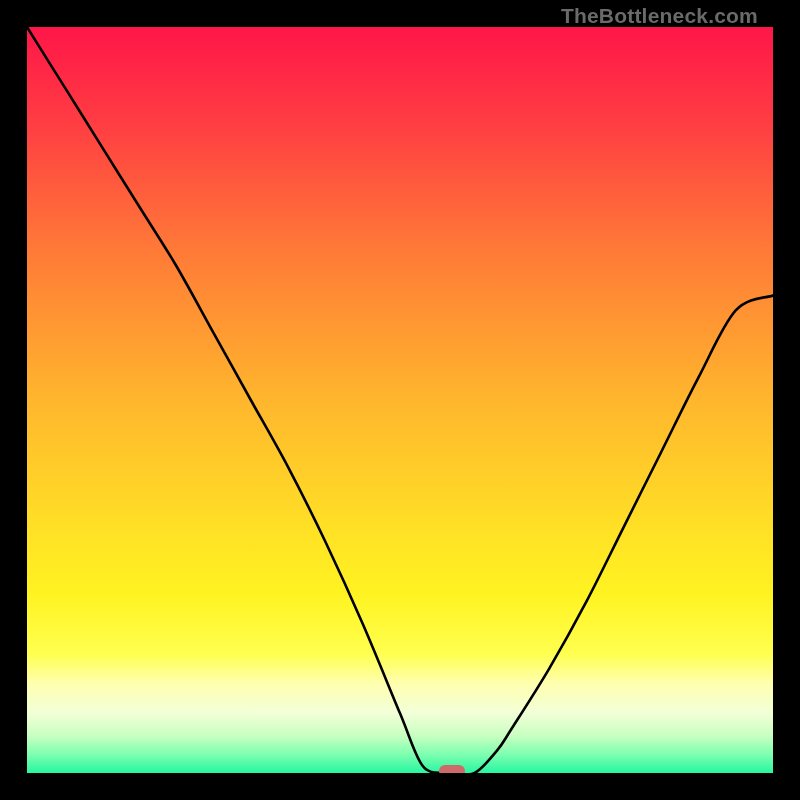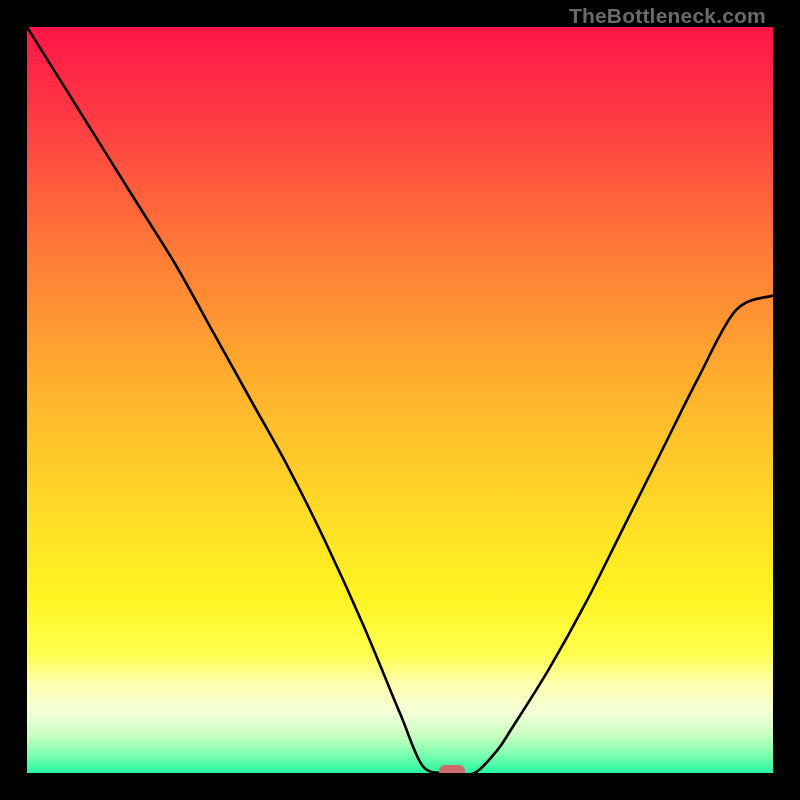--- a/index.html
+++ b/index.html
@@ -8,21 +8,20 @@
     width: 800px;
     height: 800px;
     background: #000;
     overflow: hidden;
   }
   .chart-container {
     position: relative;
     width: 788px;
     height: 800px;
     background: #000;
-    padding-left: 8px;
   }
   .plot-area {
     position: absolute;
     left: 27px;
     top: 27px;
     width: 746px;
     height: 746px;
     overflow: hidden;
   }
   .gradient-bg {

